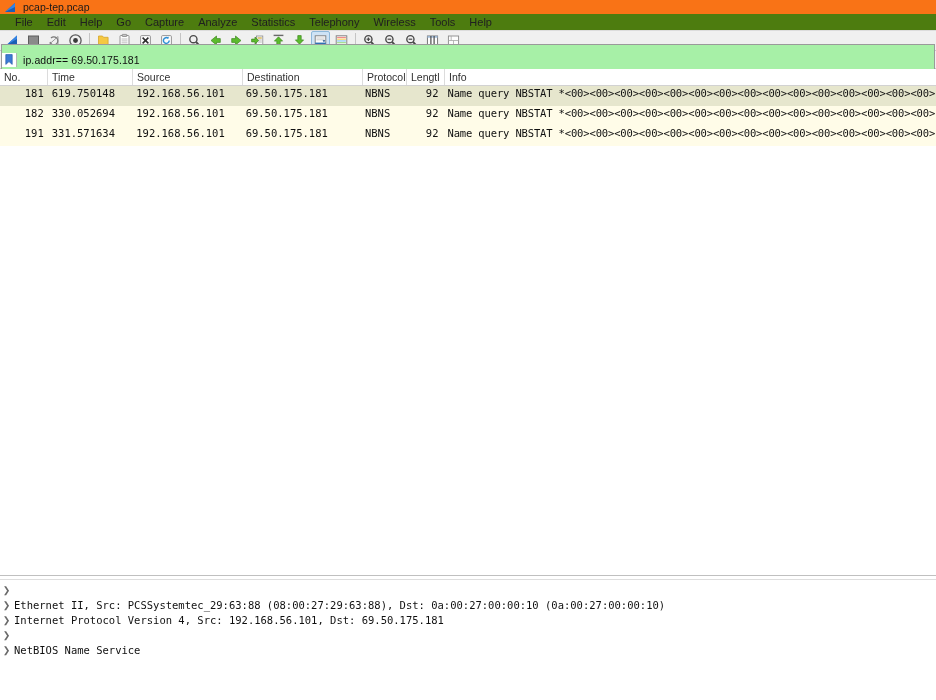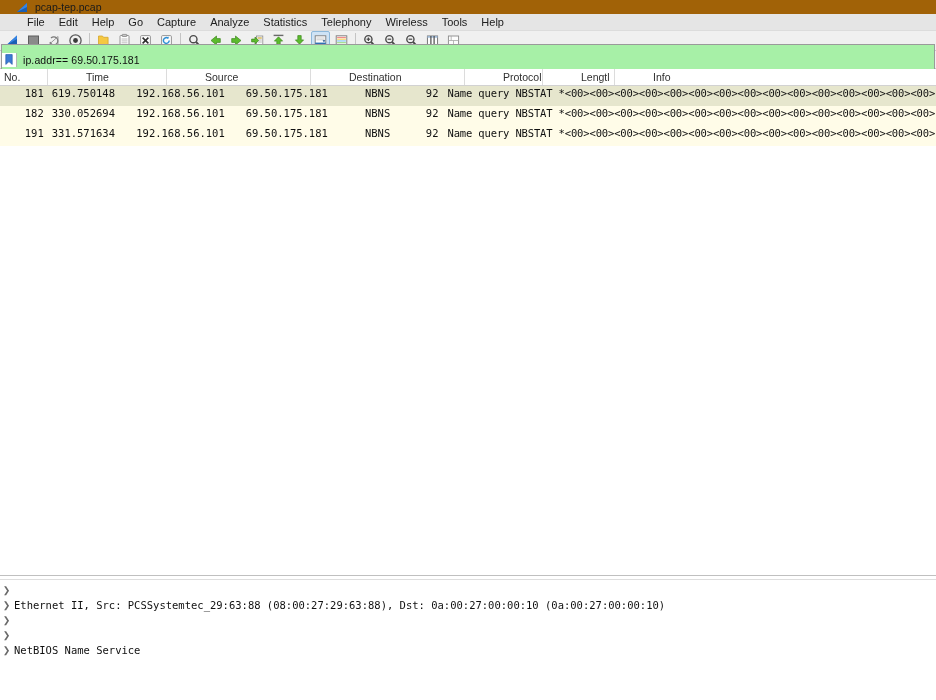--- a/index.html
+++ b/index.html
@@ -9,38 +9,38 @@
     background: #ffffff;
     font-family: "Liberation Sans", sans-serif;
     overflow: hidden;
   }
 
   
   #titlebar {
     height: 14px;
     display: flex;
     align-items: flex-start;
-    padding-left: 16px;
-    background: #a16207;
+    padding-left: 4px;
+    background: #f97316;
   }
   #titlebar .app-icon { width: 14px; height: 12px; margin-right: 5px; display:block; }
   #titlebar .title-text {
     font-size: 10.5px;
     color: #1a1a1a;
     line-height: 14px;
     white-space: nowrap;
   }
 
   
   #menubar {
     height: 16px;
     display: flex;
     align-items: center;
-    background: #e5e5e5;
-    padding-left: 20px;
+    background: #4d7c0f;
+    padding-left: 8px;
   }
   #menubar .menu-item {
     font-size: 11px;
     color: #202020;
     padding: 0 7px;
     line-height: 16px;
     white-space: nowrap;
     cursor: default;
   }
 
@@ -105,21 +105,20 @@
     display: flex;
     flex-direction: column;
     overflow: hidden;
   }
   #col-header {
     height: 17px;
     display: flex;
     background: #ffffff;
     border-bottom: 1px solid #d2d2d2;
     flex: 0 0 17px;
-    gap: 34px;
   }
   #col-header .col {
     font-size: 10.5px;
     color: #303030;
     line-height: 17px;
     padding-left: 4px;
     border-right: 1px solid #dcdcdc;
     overflow: hidden;
     white-space: nowrap;
     flex: 0 0 auto;
@@ -450,20 +449,21 @@
     <span class="dtl-arrow">❯</span>
   </div>
 
   <div class="dtl-row">
     <span class="dtl-arrow">❯</span>
     <span class="dtl-text">Ethernet II, Src: PCSSystemtec_29:63:88 (08:00:27:29:63:88), Dst: 0a:00:27:00:00:10 (0a:00:27:00:00:10)</span>
   </div>
 
   <div class="dtl-row">
     <span class="dtl-arrow">❯</span>
+    <span class="dtl-text">Internet Protocol Version 4, Src: 192.168.56.101, Dst: 69.50.175.181</span>
   </div>
 
   <div class="dtl-row">
     <span class="dtl-arrow">❯</span>
   </div>
 
   <div class="dtl-row">
     <span class="dtl-arrow">❯</span>
     <span class="dtl-text">NetBIOS Name Service</span>
   </div>

